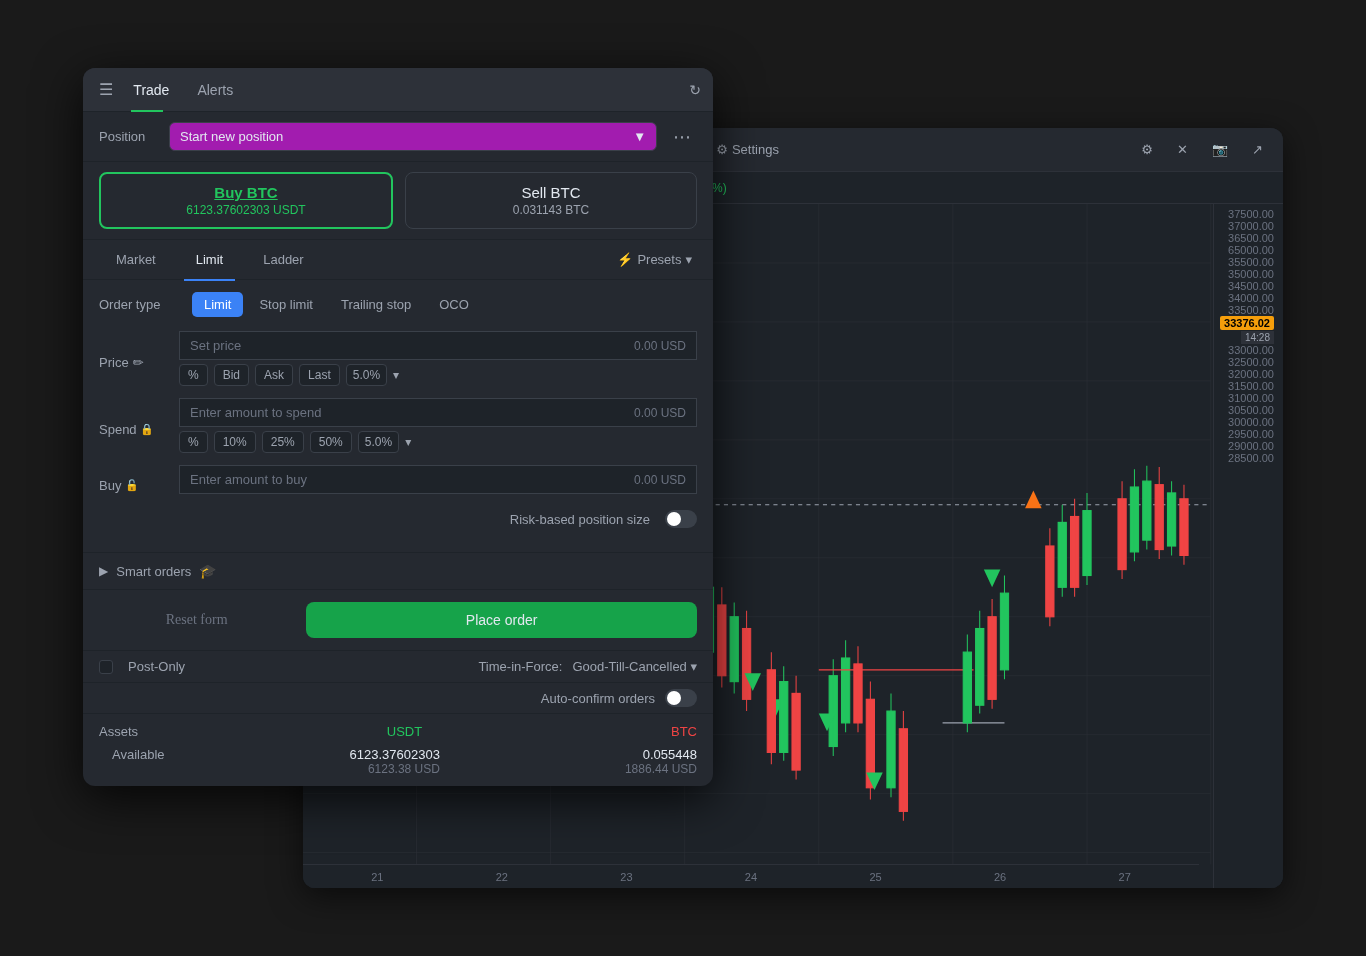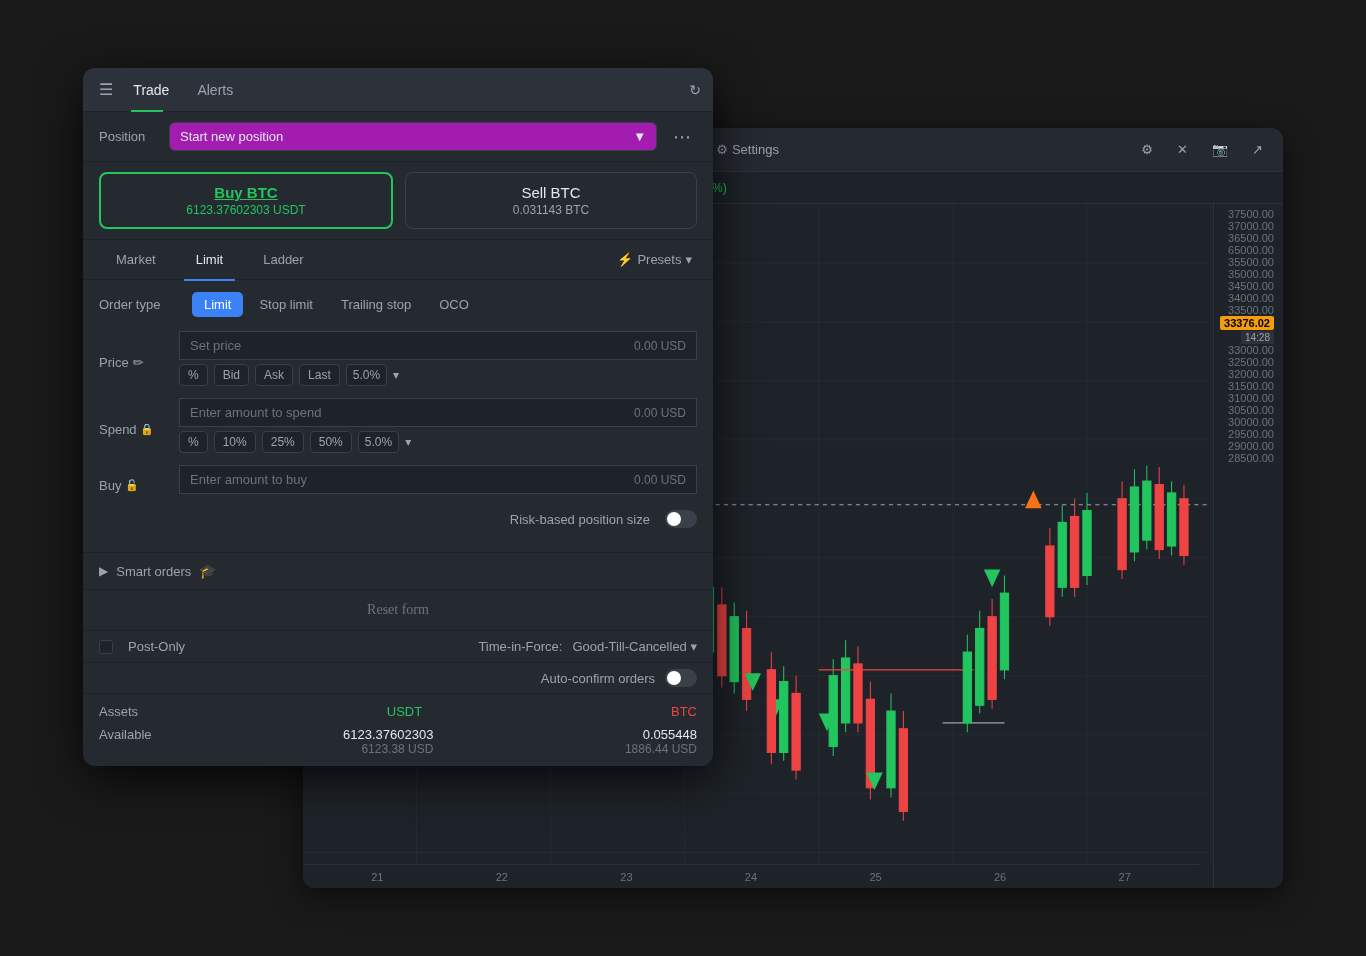--- a/index.html
+++ b/index.html
@@ -621,20 +621,21 @@
       font-size: 13px;
       color: #9ca3af;
     }
 
     .asset-label-usdt { color: #22c55e; font-size: 13px; font-weight: 500; }
     .asset-label-btc { color: #ef4444; font-size: 13px; font-weight: 500; }
 
     .assets-values {
       display: flex;
       justify-content: space-between;
+      margin-left: 13px;
     }
 
     .asset-available-label {
       font-size: 13px;
       color: #9ca3af;
     }
 
     .asset-value-group {
       text-align: right;
     }
@@ -1070,20 +1071,21 @@
     </div>
 
     <div class="smart-orders-row">
       <span class="smart-expand">▶</span>
       <span class="smart-label">Smart orders</span>
       <span class="grad-icon">🎓</span>
     </div>
 
     <div class="action-row">
       <button class="reset-btn">Reset form</button>
+      <button class="place-order-btn">Place order</button>
     </div>
 
     <div class="options-row">
       <div class="checkbox-container">
         <div class="checkbox"></div>
         <span class="checkbox-label">Post-Only</span>
       </div>
       <span class="tif-label">Time-in-Force:</span>
       <span class="tif-value">
         <span>Good-Till-Cancelled</span>

